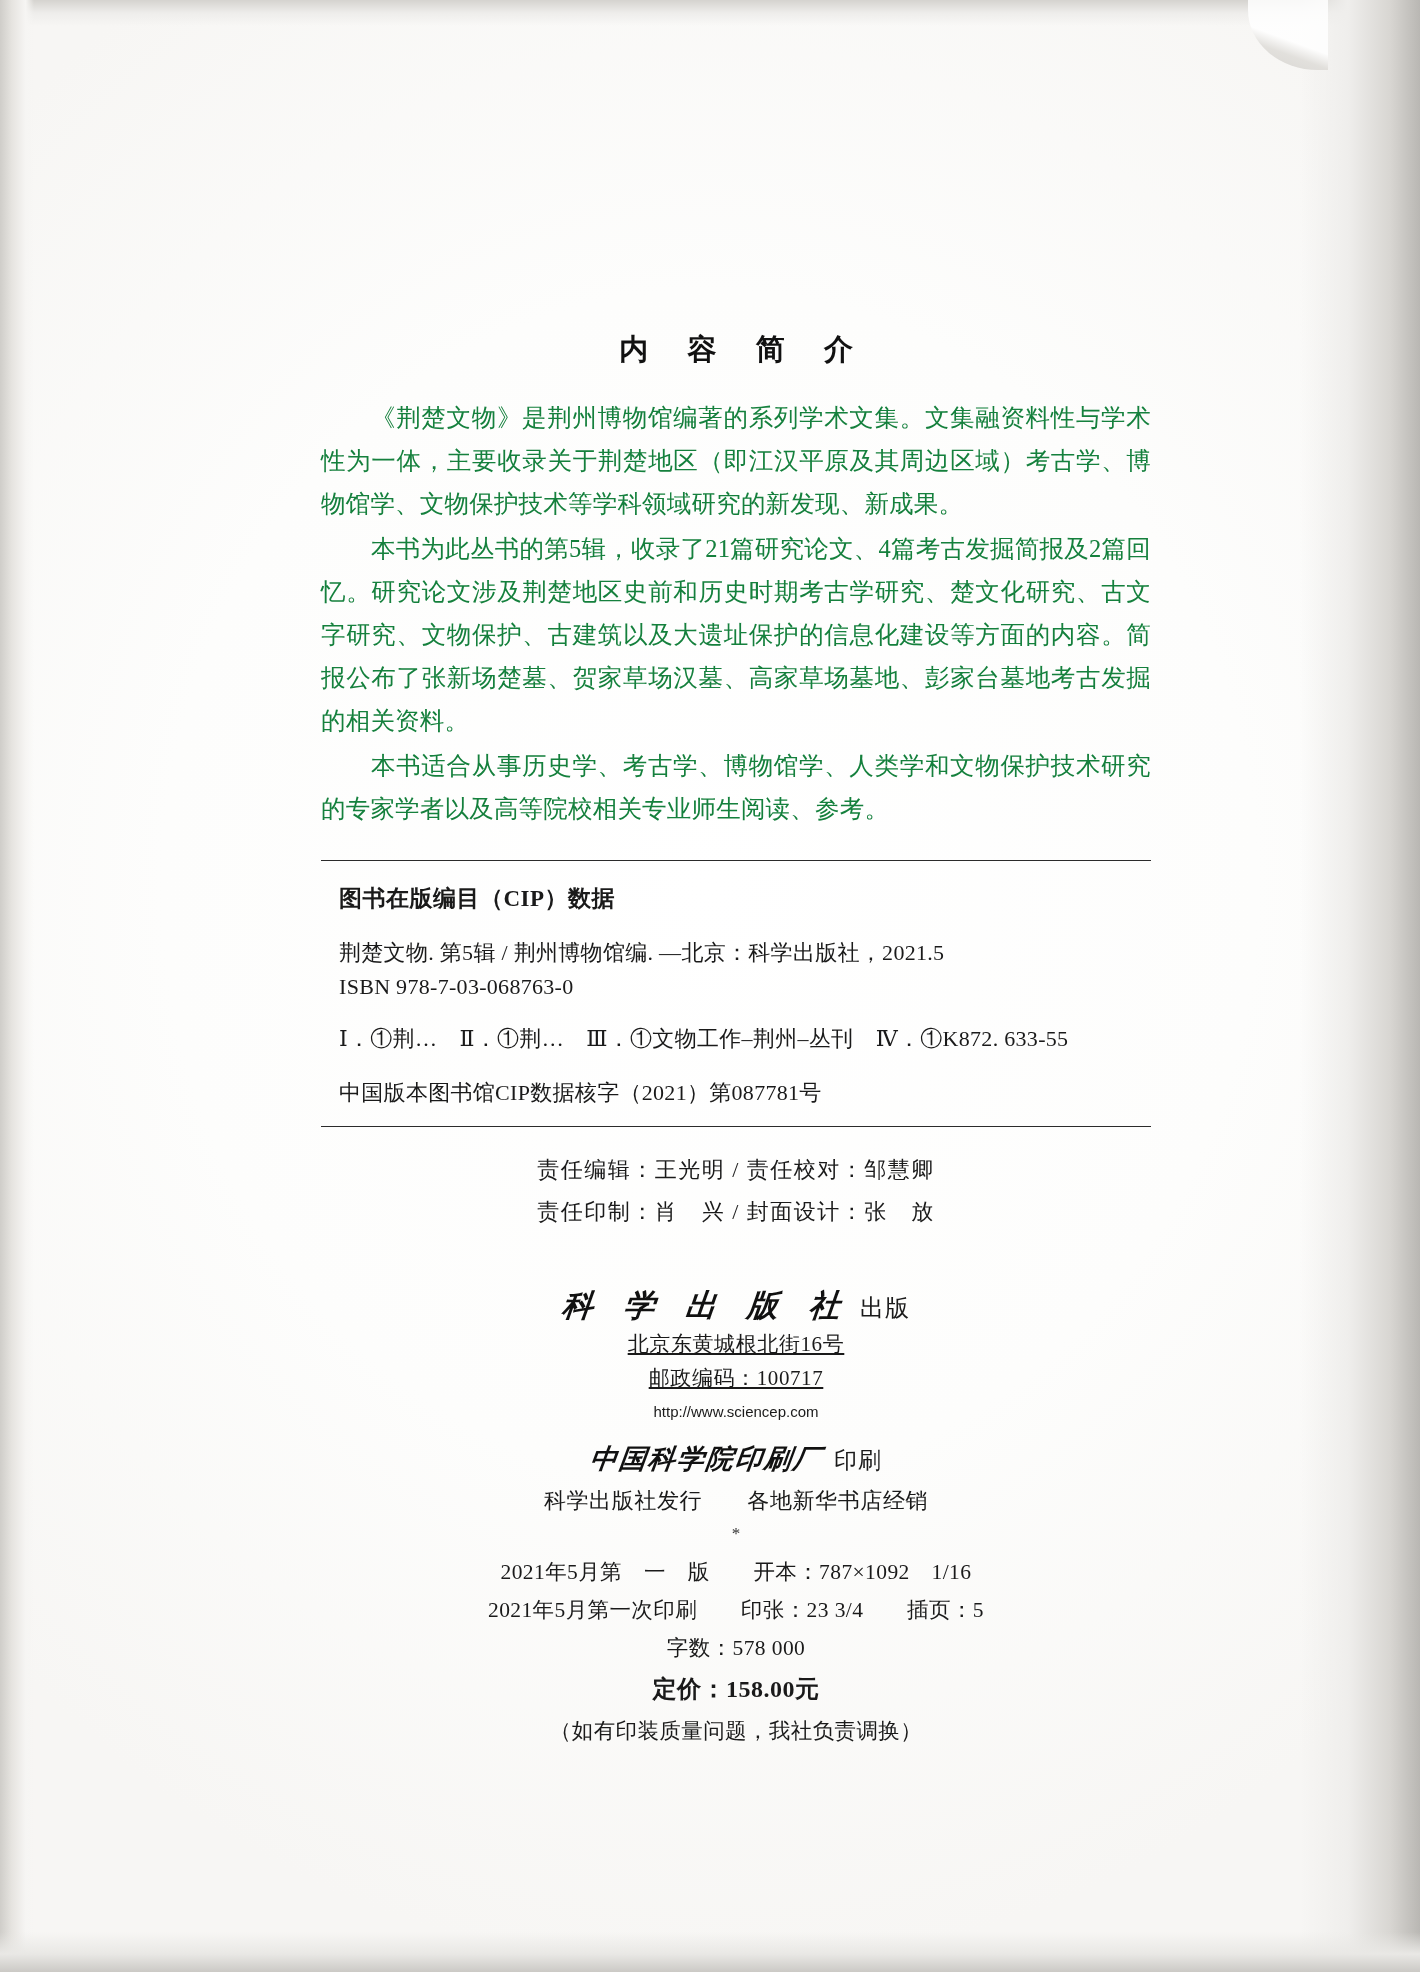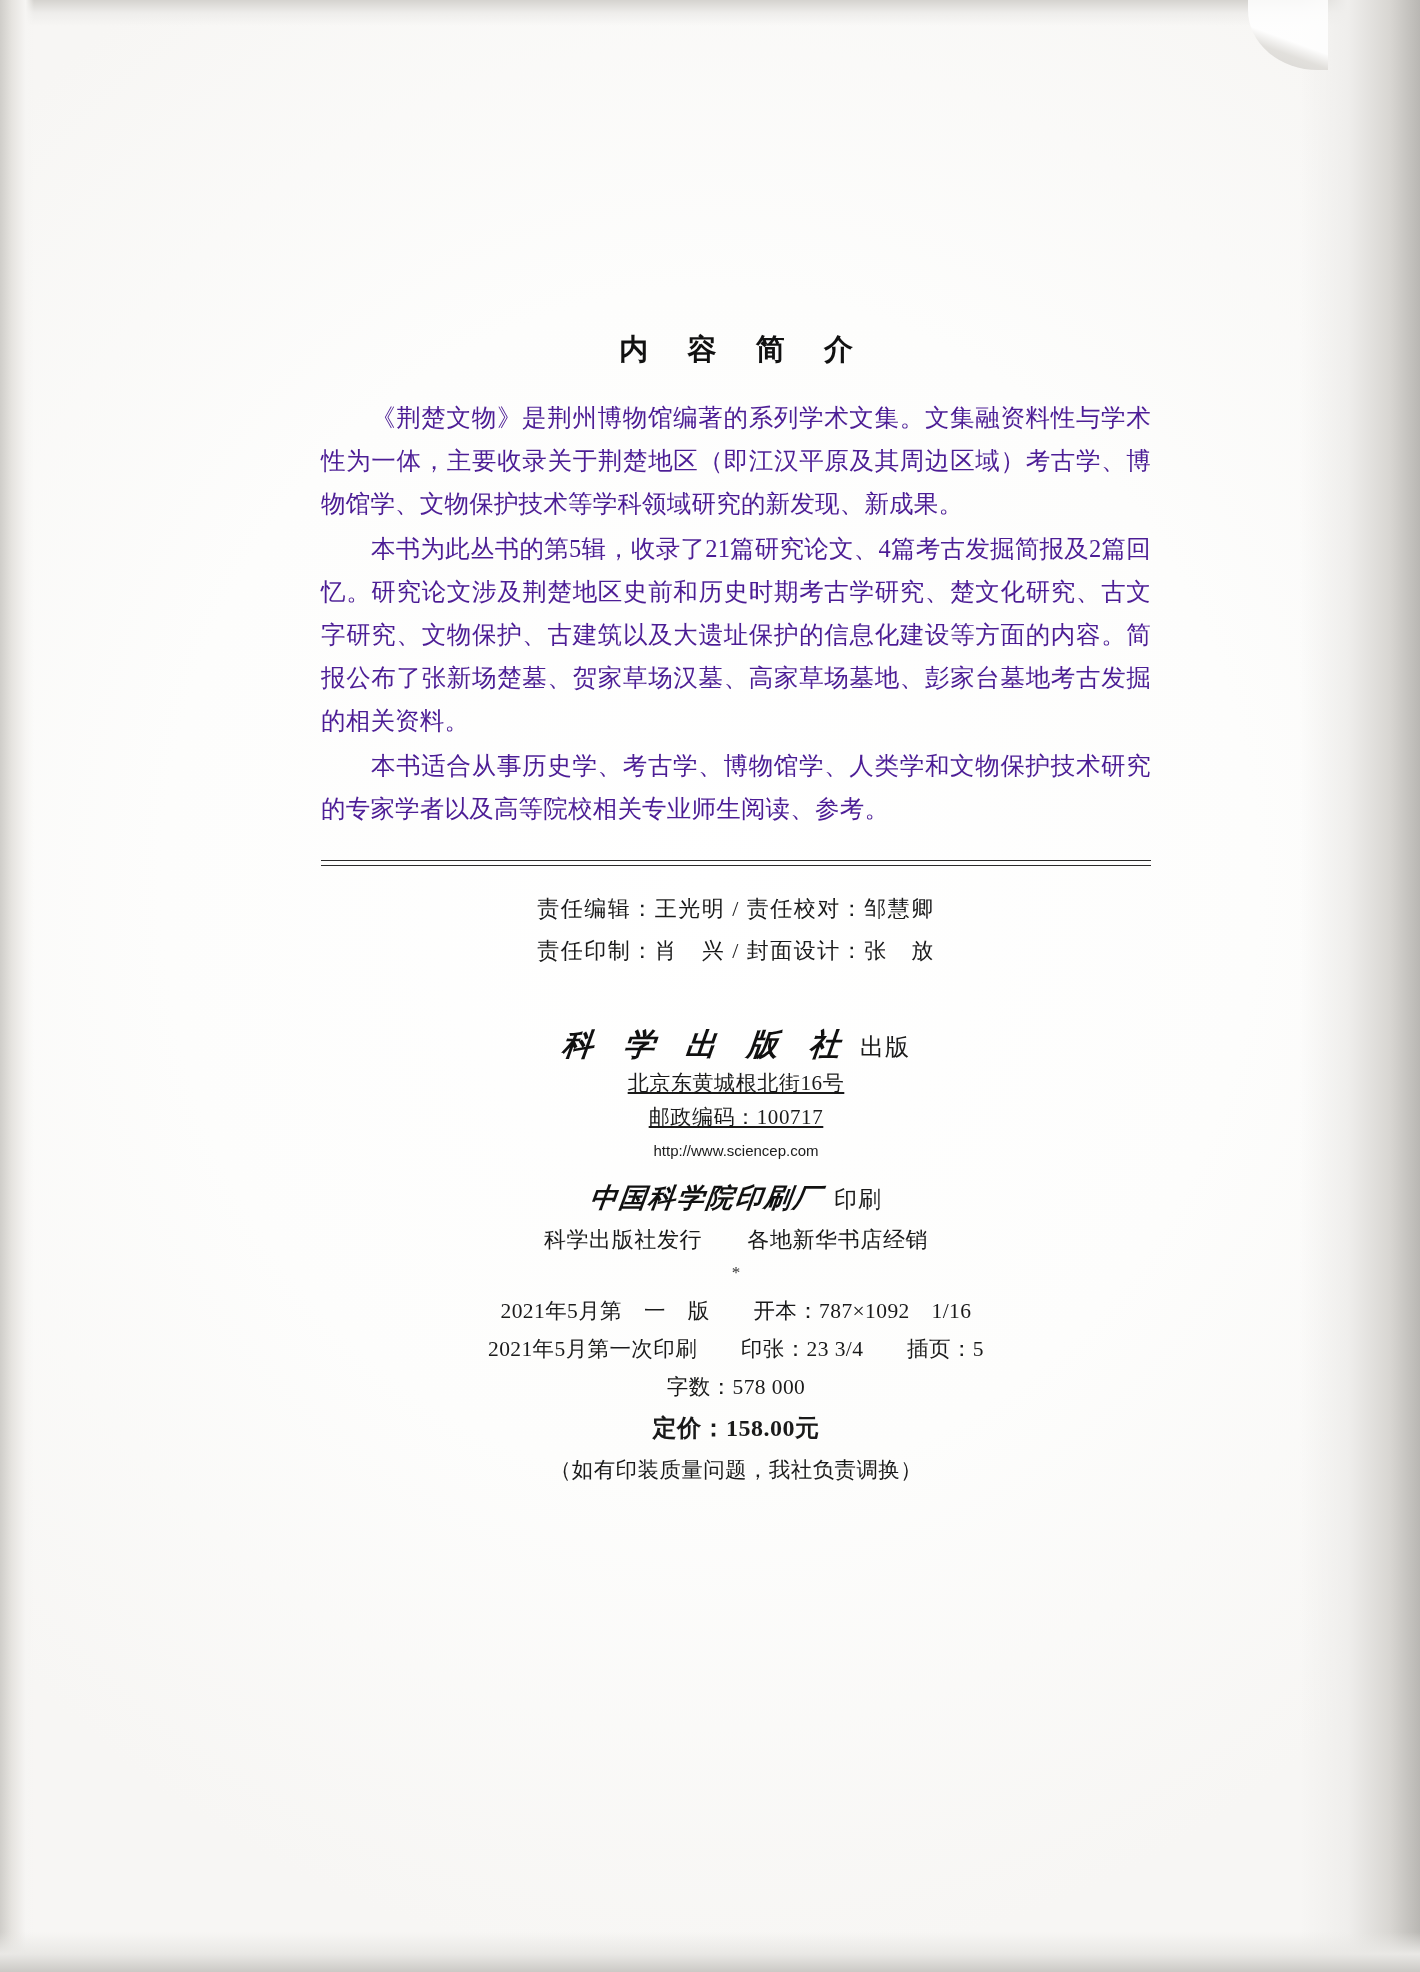--- a/index.html
+++ b/index.html
@@ -73,21 +73,21 @@
     margin: 0 0 26px 0;
     color: #111;
   }
   .abstract p {
     margin: 0 0 2px 0;
     font-size: 24.5px;
     line-height: 43px;
     text-indent: 50px;
     text-align: justify;
     text-justify: inter-ideograph;
-    color: #4c1d95;
+    color: #15803d;
     letter-spacing: .2px;
   }
 
   
   .rule {
     border: 0;
     border-top: 1.6px solid #2b2b2b;
     margin: 30px 0 0 0;
     width: 100%;
   }
@@ -241,20 +241,28 @@
   <h1 class="section-title">内 容 简 介</h1>
 
   <div class="abstract">
     <p>《荆楚文物》是荆州博物馆编著的系列学术文集。文集融资料性与学术性为一体，主要收录关于荆楚地区（即江汉平原及其周边区域）考古学、博物馆学、文物保护技术等学科领域研究的新发现、新成果。</p>
     <p>本书为此丛书的第5辑，收录了21篇研究论文、4篇考古发掘简报及2篇回忆。研究论文涉及荆楚地区史前和历史时期考古学研究、楚文化研究、古文字研究、文物保护、古建筑以及大遗址保护的信息化建设等方面的内容。简报公布了张新场楚墓、贺家草场汉墓、高家草场墓地、彭家台墓地考古发掘的相关资料。</p>
     <p>本书适合从事历史学、考古学、博物馆学、人类学和文物保护技术研究的专家学者以及高等院校相关专业师生阅读、参考。</p>
   </div>
 
   <hr class="rule">
 
+  <div class="cip">
+    <div class="cip-title">图书在版编目（CIP）数据</div>
+    <div class="cip-line">荆楚文物. 第5辑 / 荆州博物馆编. —北京：科学出版社，2021.5</div>
+    <div class="cip-line">ISBN 978-7-03-068763-0</div>
+    <div class="cip-gap"></div>
+    <div class="cip-class">Ⅰ．①荆…　Ⅱ．①荆…　Ⅲ．①文物工作–荆州–丛刊　Ⅳ．①K872. 633-55</div>
+    <div class="cip-core">中国版本图书馆CIP数据核字（2021）第087781号</div>
+  </div>
 
   <hr class="rule-thin">
 
   <div class="staff">
     <div>责任编辑：王光明 / 责任校对：邹慧卿</div>
     <div>责任印制：肖　兴 / 封面设计：张　放</div>
   </div>
 
   <div class="publisher">
     <div class="pub-name-row">

